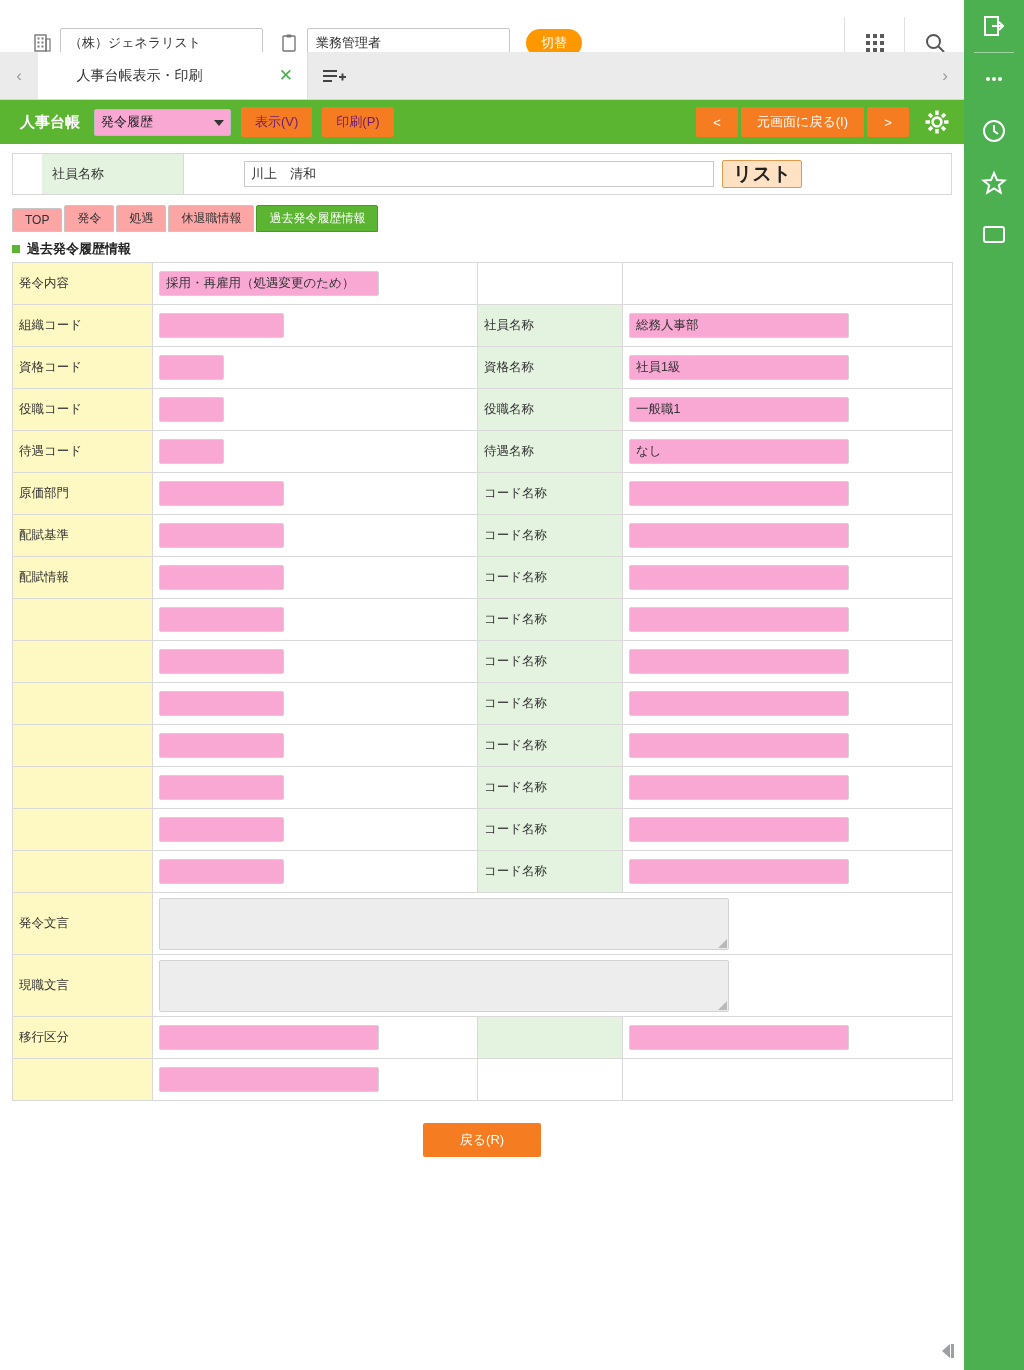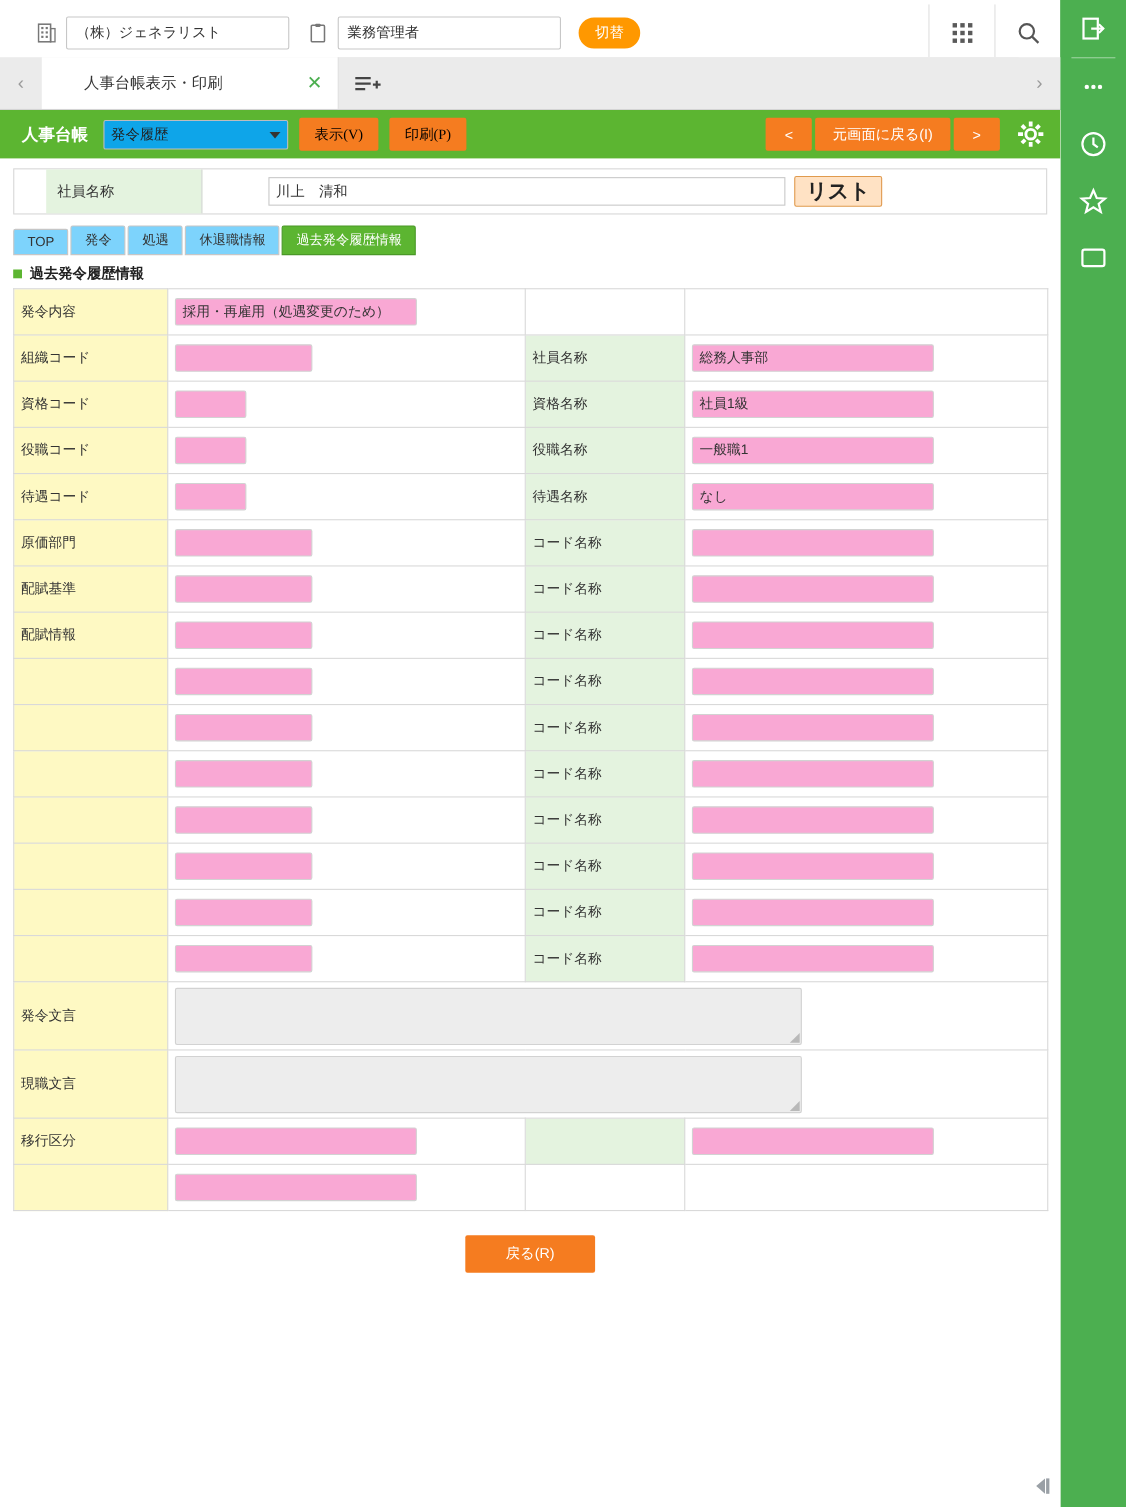--- a/index.html
+++ b/index.html
@@ -9,21 +9,21 @@
     background: #ffffff;
     font-family: "Liberation Sans", sans-serif;
     font-size: 13px;
     color: #333;
     overflow: hidden;
   }
   .app { position: relative; width: 1024px; height: 1370px; }
 
   
   .topbar {
-    position: absolute; top: 4px; left: 0; width: 964px; height: 52px;
+    position: absolute; top: 17px; left: 0; width: 964px; height: 52px;
     background: #ffffff; border-bottom: 1px solid #e0e0e0;
     display: flex; align-items: center;
   }
   .topbar .tb-left { display: flex; align-items: center; padding-left: 34px; }
   .doc-icon {
     width: 18px; height: 20px; margin-right: 8px; position: relative;
     color: #777;
   }
   .doc-icon svg { display: block; }
   .tb-field {
@@ -96,35 +96,34 @@
     background: #fff; overflow: hidden;
   }
   .greenbar {
     height: 44px; background: #5cb531; display: flex; align-items: center;
     padding: 0 10px; position: relative;
   }
   .greenbar .gb-title {
     color: #fff; font-size: 15px; font-weight: bold; margin: 0 14px 0 10px;
   }
   .gb-select {
-    width: 168px; height: 27px; background: #0ea5e9; border: 1px solid #bdbdbd;
+    width: 137px; height: 27px; background: #f9a8d4; border: 1px solid #bdbdbd;
     border-radius: 2px; font-size: 13px; padding: 0 6px 0 6px;
     display: flex; align-items: center; position: relative; cursor: pointer;
     color: #222;
   }
   .gb-select .caret {
     position: absolute; right: 6px; top: 50%; margin-top: -2px;
     border-left: 5px solid transparent; border-right: 5px solid transparent;
     border-top: 6px solid #333;
   }
   .orange-btn {
-    background: #f57c20; color: #000000; border: none; height: 30px;
+    background: #f57c20; color: #701a75; border: none; height: 30px;
     padding: 0 14px; font-size: 13px; border-radius: 2px; cursor: pointer;
     margin-left: 10px;
-    font-family: Liberation Serif, serif;
   }
   .gb-right { margin-left: auto; display: flex; align-items: center; }
   .nav-btn {
     background: #f57c20; color: #fff; border: none; height: 30px; width: 42px;
     font-size: 13px; border-radius: 2px; cursor: pointer; margin-right: 3px;
   }
   .nav-back {
     background: #f57c20; color: #fff; border: none; height: 30px;
     padding: 0 16px; font-size: 13px; border-radius: 2px; cursor: pointer;
     margin-right: 3px;
@@ -153,21 +152,21 @@
     margin-left: 8px; background: #ffe2c4; border: 1px solid #e09a4e;
     height: 28px; padding: 0 10px; font-size: 19px; font-weight: bold;
     cursor: pointer; border-radius: 2px; color: #222;
   }
 
   
   .subtabs {
     margin: 10px 0 0 12px; display: flex; align-items: flex-end; gap: 2px;
   }
   .subtab {
-    border: 1px solid #c6c6c6; background: #7dd3fc; padding: 4px 12px;
+    border: 1px solid #c6c6c6; background: #fca5a5; padding: 4px 12px;
     font-size: 12px; cursor: pointer; color: #333; border-radius: 2px 2px 0 0;
   }
   .subtab.active { background: #5cb531; color: #fff; border-color: #4a9827; }
 
   .section-title {
     margin: 8px 0 4px 12px; font-size: 13px; font-weight: bold; color: #222;
     display: flex; align-items: center;
   }
   .section-title .sq {
     width: 8px; height: 8px; background: #5cb531; display: inline-block;

